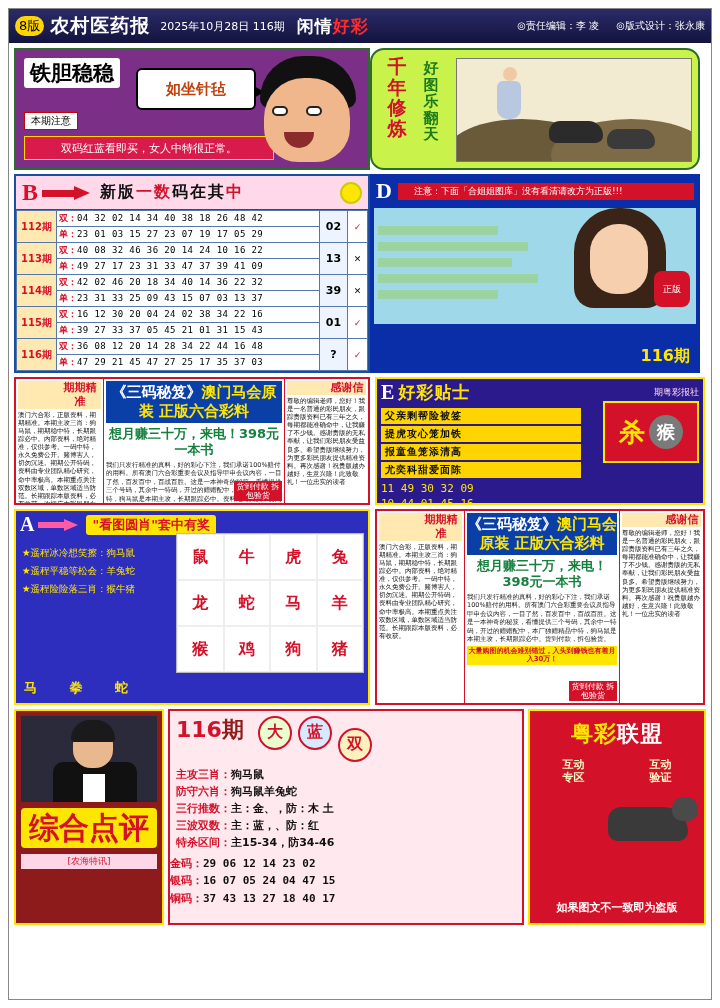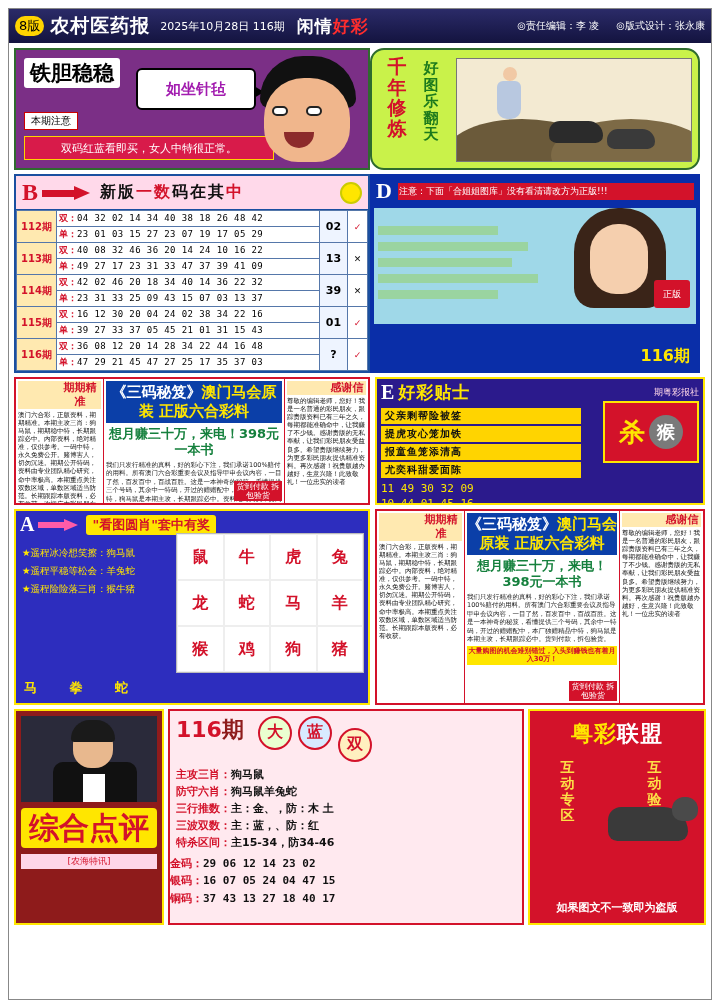--- a/index.html
+++ b/index.html
@@ -71,21 +71,21 @@
   }
   .tiedan-title {
     position: absolute; left: 8px; top: 8px;
     font-size: 21px; font-weight: bold; color: #000;
     background: #ffffff; padding: 1px 6px; border-radius: 3px;
   }
   .bubble {
     position: absolute; left: 120px; top: 18px;
     width: 120px; height: 42px; background: #fff;
     border: 2px solid #000; border-radius: 6px;
-    font-size: 15px; font-weight: bold; color: #a21caf;
+    font-size: 15px; font-weight: bold; color: #c2410c;
     display: flex; align-items: center; justify-content: center;
   }
   .bubble:after {
     content: ""; position: absolute; right: -10px; top: 16px;
     border-left: 10px solid #000; border-top: 6px solid transparent;
     border-bottom: 6px solid transparent;
   }
   .tiedan-note {
     position: absolute; left: 8px; top: 62px;
     background: #ffffff; color: #000; font-size: 10px;
@@ -221,21 +221,21 @@
     width: 330px; margin: 4px 5px 0 0;
     background: #0a2ea8; border: 2px solid #0a2ea8; position: relative;
   }
   .sec-d-head { display: flex; align-items: center; padding: 2px 4px; }
   .letter-d {
     font-size: 22px; font-weight: bold; color: #ffffff;
     font-family: "Liberation Serif", serif;
   }
   .d-notice {
     margin-left: 6px; background: #d3122a; color: #fff; font-size: 9px;
-    padding: 2px 1px; flex: 1;
+    padding: 2px 16px; flex: 1;
   }
   .d-pic {
     position: relative; height: 116px; margin: 2px; background: #9fd8e8; overflow: hidden;
   }
   .d-pic .girl-hair {
     position: absolute; right: 30px; top: 0; width: 92px; height: 100px;
     background: #3a2418; border-radius: 44px 44px 20px 20px;
   }
   .d-pic .girl-face {
     position: absolute; right: 48px; top: 16px; width: 58px; height: 70px;
@@ -243,24 +243,24 @@
   }
   .d-pic .bar {
     position: absolute; height: 9px; background: #9ad4a0;
   }
   .d-pic .b1 { left: 4px; top: 18px; width: 120px; }
   .d-pic .b2 { left: 4px; top: 34px; width: 150px; }
   .d-pic .b3 { left: 4px; top: 50px; width: 134px; }
   .d-pic .b4 { left: 4px; top: 66px; width: 160px; }
   .d-pic .b5 { left: 4px; top: 82px; width: 120px; }
   .d-stamp {
-    position: absolute; right: 6px; top: 72px;
-    width: 36px; height: 28px; background: #d3122a; color: #fff;
+    position: absolute; right: 6px; top: 63px;
+    width: 36px; height: 36px; background: #d3122a; color: #fff;
     font-size: 9px; display: flex; align-items: center; justify-content: center;
-    border-radius: 3px;
+    border-radius: 8px;
   }
   .d-issue {
     position: absolute; right: 8px; bottom: 4px;
     color: #ffe600; font-size: 16px; font-weight: bold;
   }
 
   
   .band { display: flex; margin: 4px 5px 0 5px; }
   .col-l { width: 356px; }
   .col-r { width: 330px; margin-left: 5px; }
@@ -427,22 +427,22 @@
   .ylm {
     width: 178px; background: #d3122a; border: 2px solid #ffe600; position: relative;
   }
   .ylm-title {
     text-align: center; font-size: 22px; font-weight: bold; color: #ffffff;
     margin-top: 8px; letter-spacing: 1px;
   }
   .ylm-title .y { color: #ffe600; }
   .ylm-zones { display: flex; justify-content: space-around; margin-top: 10px; }
   .ylm-zone {
-    width: 26px; color: #fde047; font-size: 14px; font-weight: bold;
-    line-height: 1.15;
+    width: 26px; color: #fef9c3; font-size: 11px; font-weight: bold;
+    text-align: center; line-height: 1.15;
   }
   .ylm-pic {
     position: absolute; right: 10px; top: 82px; width: 86px; height: 56px;
   }
   .ylm-pic .wolf {
     position: absolute; left: 0; top: 14px; width: 80px; height: 34px;
     background: #3a3a3a; border-radius: 14px 26px 10px 10px;
   }
   .ylm-pic .whead {
     position: absolute; right: -4px; top: 4px; width: 26px; height: 24px;

